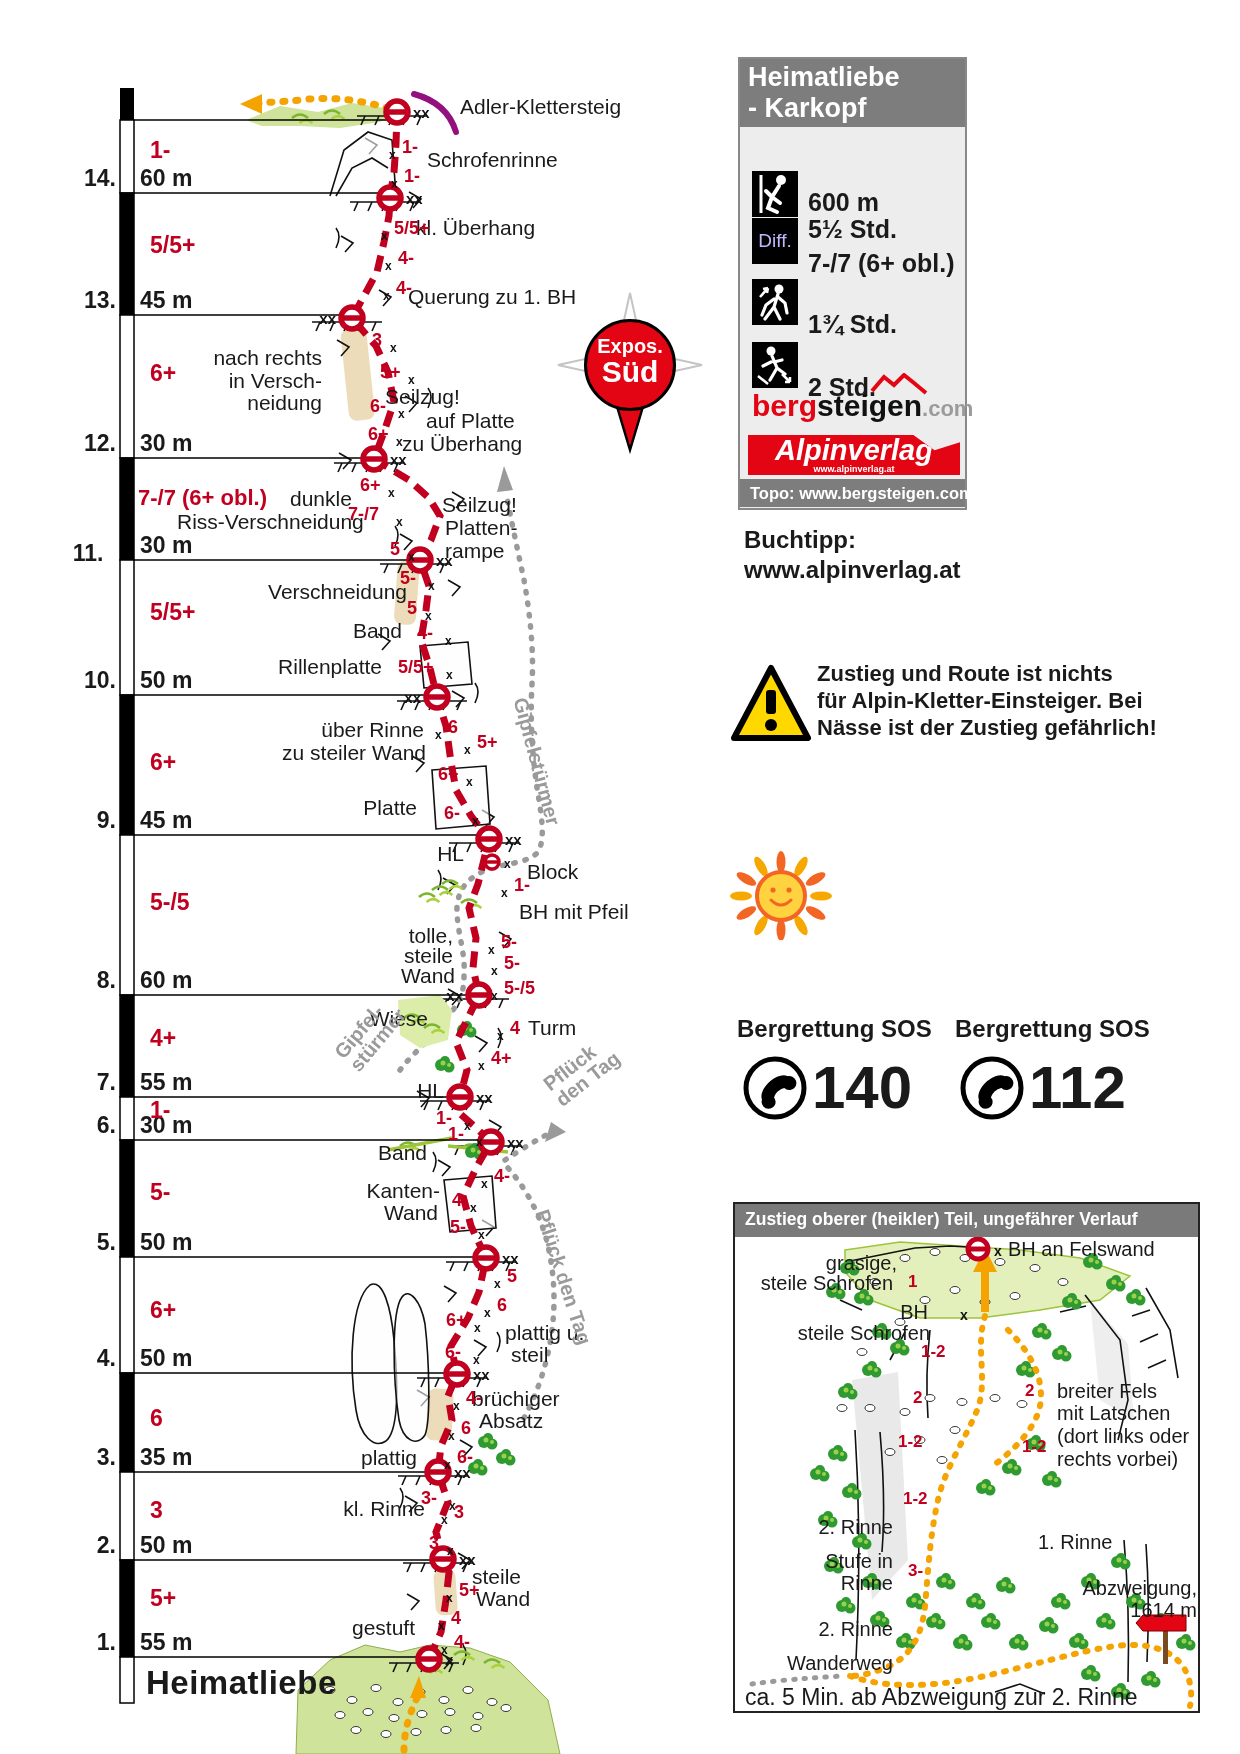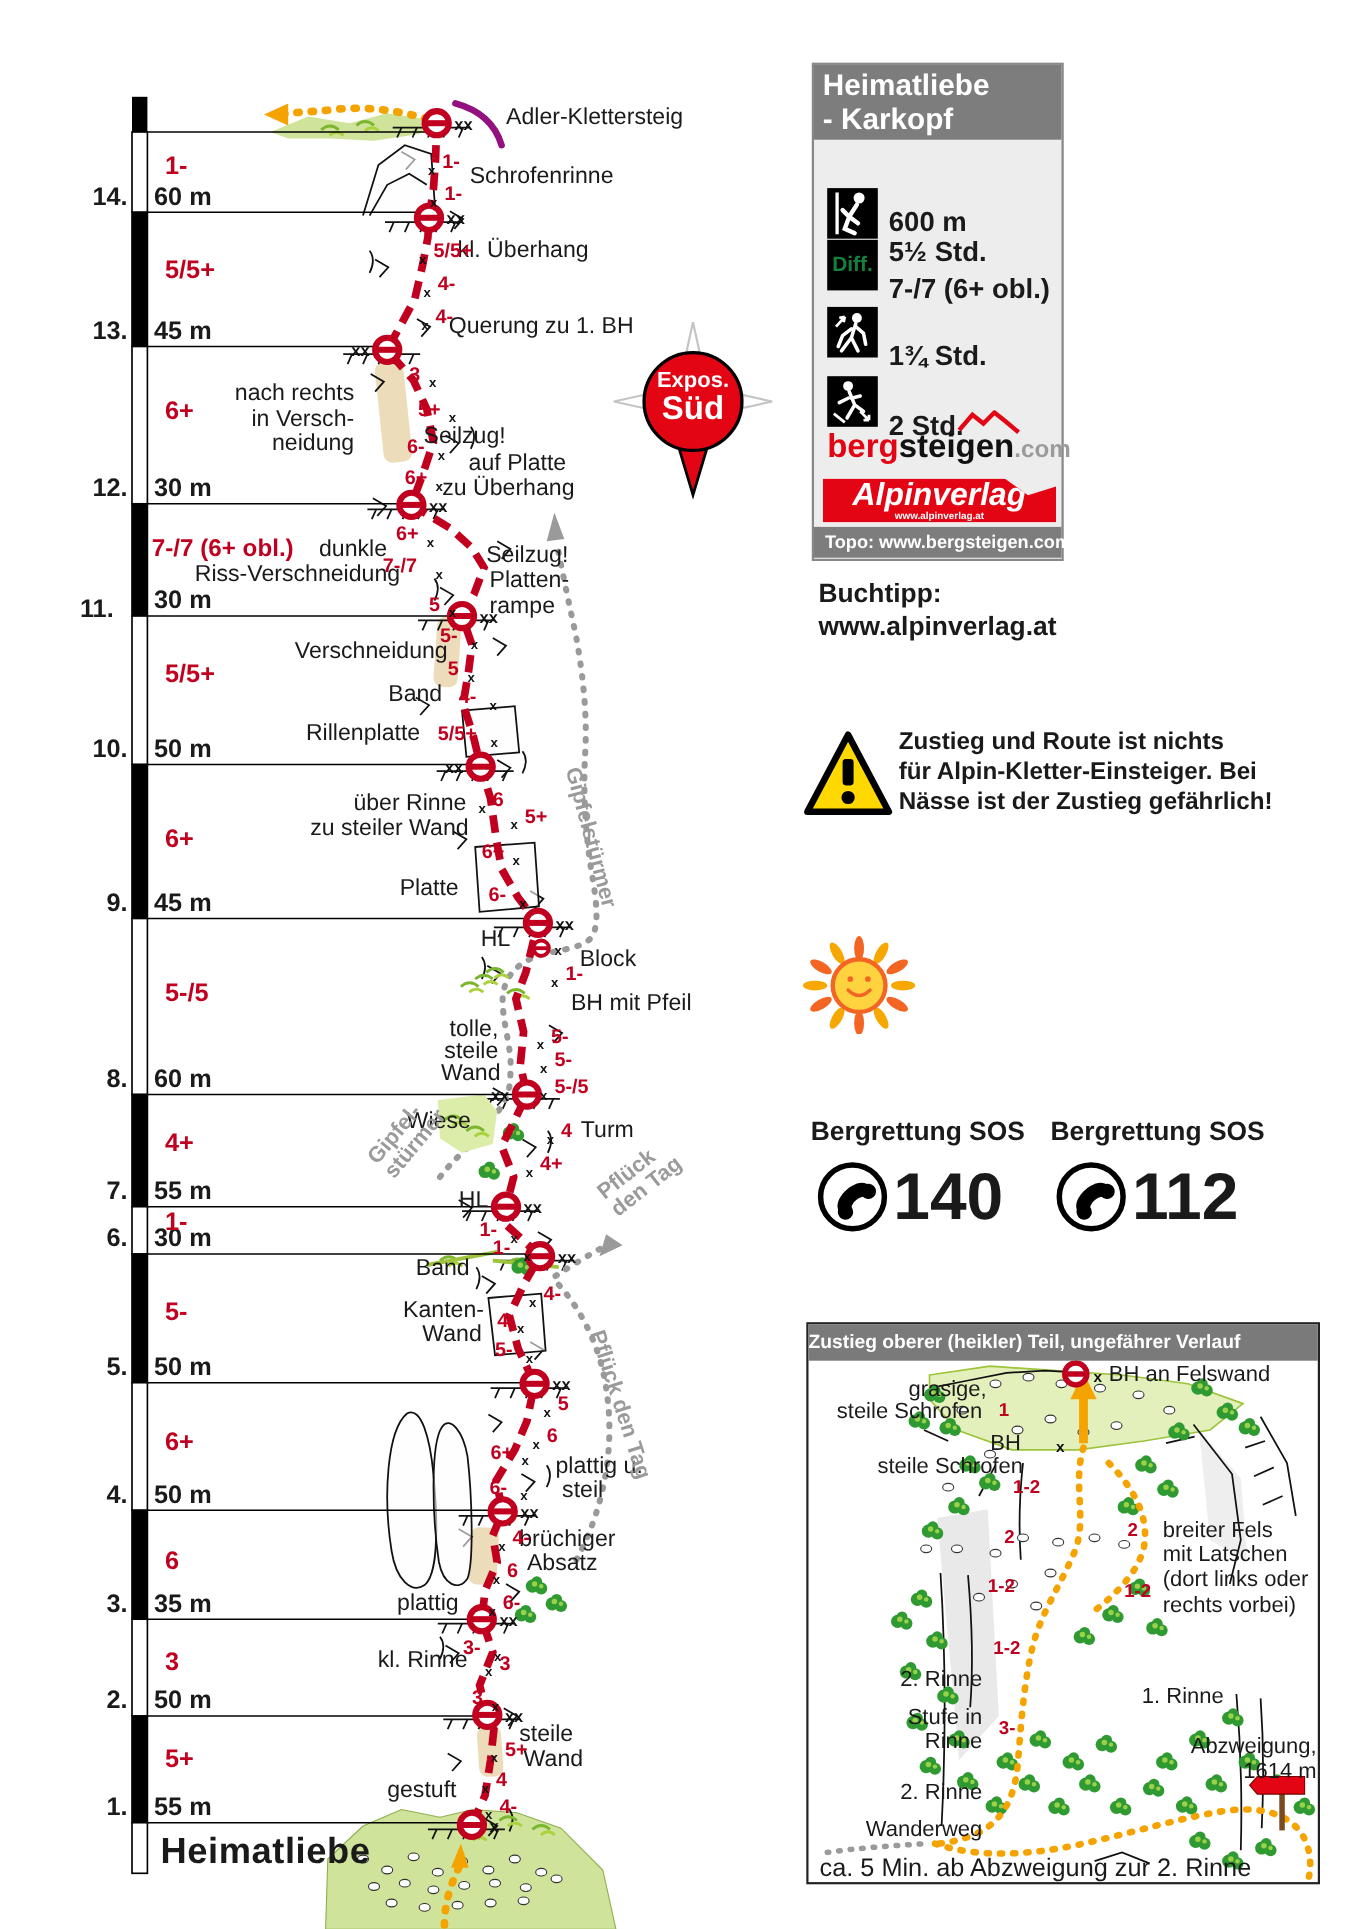--- a/index.html
+++ b/index.html
@@ -15,38 +15,38 @@
   .pg{font-size:23px;font-weight:bold;color:#c10020;}
   .rot{color:#9a9a9a;font-weight:bold;font-size:20px;line-height:20px;}
   .il{font-size:20px;line-height:20px;}
   .ig{font-size:17px;font-weight:bold;color:#c10020;}
   .basetitle{font-size:33px;font-weight:bold;letter-spacing:.5px;}
   
   .infobox{left:738px;top:57px;width:229px;height:453px;border:2px solid #888;background:#ededed;box-sizing:border-box;}
   .ib-head{background:#7d7d7d;color:#fff;font-weight:bold;font-size:27px;line-height:31px;padding:3px 0 3px 8px;}
   .ib-row{position:absolute;left:12px;display:flex;align-items:center;}
   .ib-ic{width:46px;height:46px;background:#000;flex:0 0 46px;display:flex;align-items:center;justify-content:center;}
-  .ib-badge{color:#15803d;font-weight:bold;font-size:19px;}
+  .ib-badge{color:#c4b5fd;font-weight:normal;font-size:19px;}
   .ib-tx{margin-left:10px;font-weight:bold;font-size:25px;line-height:27px;margin-top:45px;}
   .brand{font-weight:bold;font-size:30px;}
   .brand .b1{color:#e30513;}
   .brand .b2{color:#111;}
   .brand .b3{color:#9b9b9b;font-size:22px;}
   .alpin{left:748px;top:435px;width:212px;height:40px;background:#e30513;color:#fff;text-align:center;
          clip-path:polygon(0 0,78% 0,88% 38%,100% 18%,100% 100%,0 100%);}
   .alpin .nm{font-weight:bold;font-size:29px;line-height:30px;font-style:italic;}
   .alpin .u{font-size:9px;font-weight:bold;line-height:8px;display:block;}
   .ib-credit{left:740px;top:479px;width:225px;height:28px;background:#7d7d7d;color:#fff;font-weight:bold;font-size:16.5px;line-height:28px;padding-left:10px;box-sizing:border-box;}
   .bold22{font-weight:bold;font-size:22px;line-height:27px;}
   .buch{font-weight:bold;font-size:24px;text-align:right;}
   .copy{color:#e30513;font-weight:bold;font-size:25px;}
   .soslab{font-weight:bold;font-size:24px;}
   .sosnum{font-weight:bold;font-size:60px;line-height:60px;}
   .inset{left:733px;top:1202px;width:467px;height:511px;border:2.5px solid #222;box-sizing:border-box;background:transparent;}
-  .inset-head{position:absolute;left:0;top:0;right:0;height:33px;background:#7a7a7a;color:#fff;font-weight:bold;font-size:17.5px;line-height:31px;}
+  .inset-head{position:absolute;left:0;top:0;right:0;height:33px;background:#7a7a7a;color:#fff;font-weight:bold;font-size:17.5px;line-height:31px;padding-left:10px;}
   .inset-foot{font-size:23px;}
   .compass{left:584px;top:319px;width:92px;height:92px;background:#e30513;border:3px solid #000;border-radius:50%;
            color:#fff;text-align:center;box-sizing:border-box;}
   .compass .c1{display:block;font-weight:bold;font-size:20px;margin-top:14px;line-height:20px;}
   .compass .c2{display:block;font-weight:bold;font-size:30px;line-height:32px;}
 </style>
 </head>
 <body>
 
 <div id="root">

